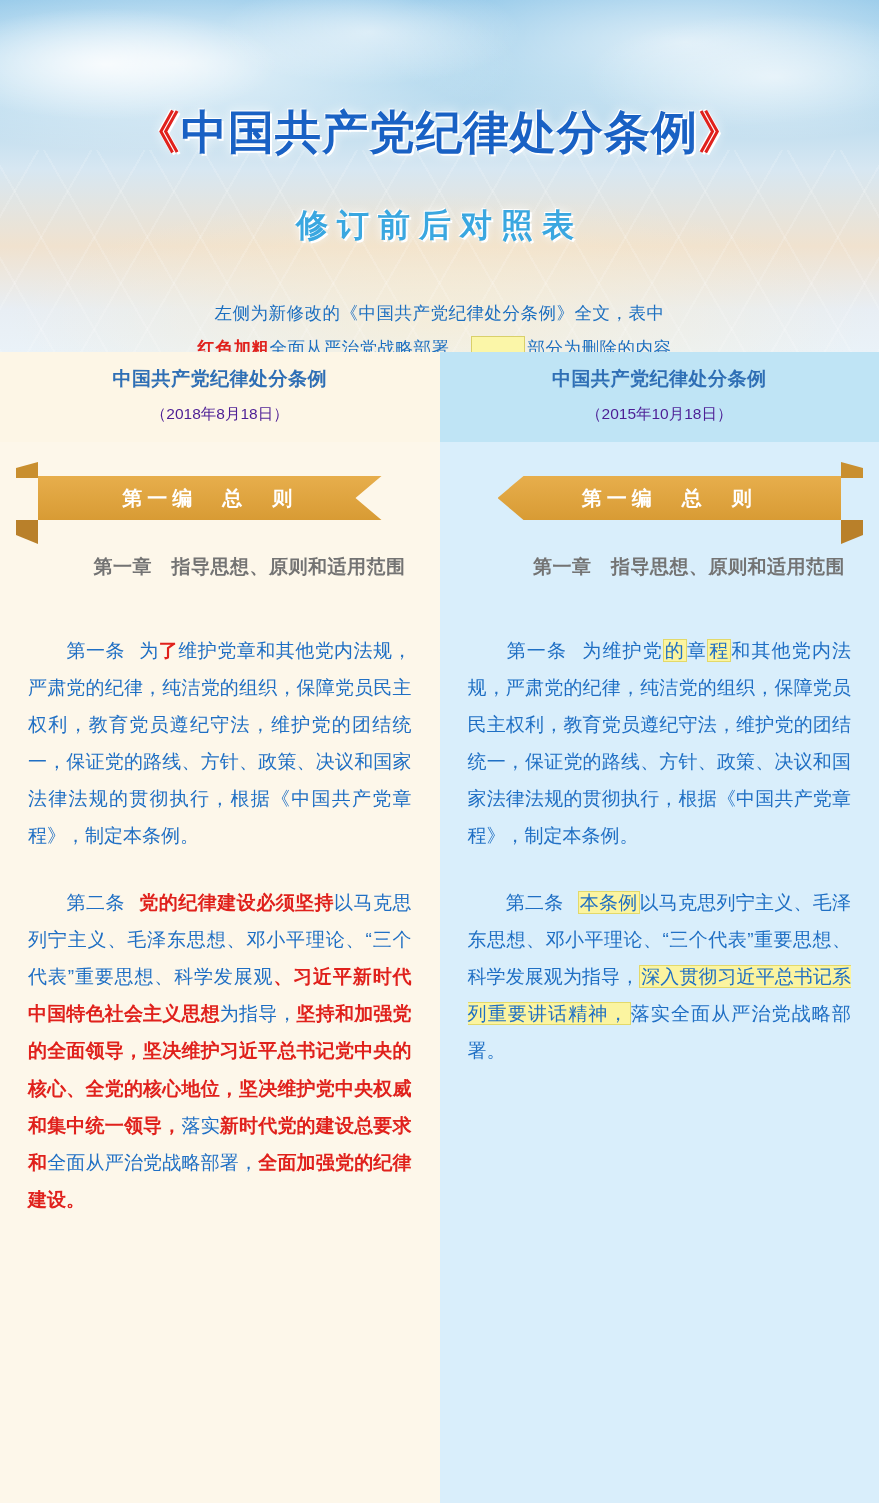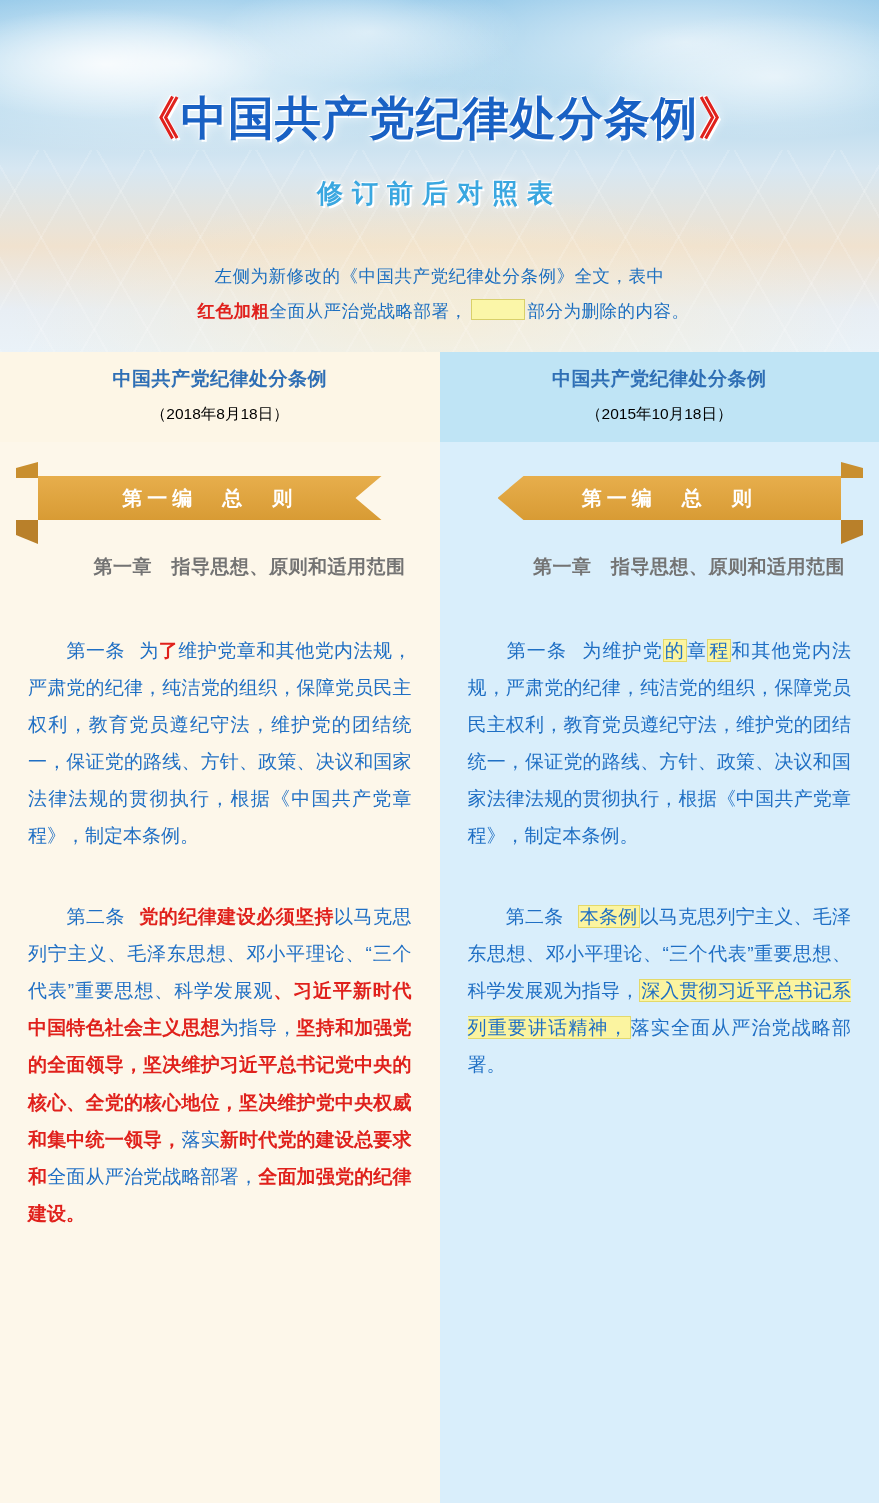--- a/index.html
+++ b/index.html
@@ -51,37 +51,37 @@
       radial-gradient(ellipse 28% 50% at 12% 40%, rgba(255,255,255,0.8), rgba(255,255,255,0) 70%),
       radial-gradient(ellipse 24% 46% at 42% 20%, rgba(255,255,255,0.55), rgba(255,255,255,0) 72%),
       radial-gradient(ellipse 30% 55% at 88% 48%, rgba(255,255,255,0.6), rgba(255,255,255,0) 72%);
   }
   .hero-inner {
     position: relative;
     z-index: 3;
     text-align: center;
   }
   .main-title {
-    margin: 4px;
+    margin: 18px;
     padding-top: 84px;
     font-family: "DejaVu Serif", "Liberation Serif", serif;
     font-size: 46px;
     font-weight: bold;
     color: #1961c4;
     letter-spacing: 1px;
     text-shadow: 2px 2px 0 #ffffff, -1px -1px 0 #ffffff, 0 0 12px rgba(255,255,255,0.9);
   }
   .main-title .brk {
     color: #e0211c;
   }
   .sub-title {
     margin: 0;
     padding-top: 22px;
     font-family: "DejaVu Serif", "Liberation Serif", serif;
-    font-size: 26px;
+    font-size: 32px;
     font-weight: bold;
     letter-spacing: 9px;
     color: #3aa7e0;
     text-shadow: 2px 2px 0 #ffffff, -1px -1px 0 #ffffff, 0 0 10px rgba(255,255,255,0.95);
   }
   .note {
     margin: 0;
     padding-top: 48px;
     font-size: 17.5px;
     color: #1c6fc0;
@@ -125,21 +125,21 @@
     font-size: 19px;
     font-weight: bold;
     color: #2f6fb5;
     letter-spacing: .5px;
   }
   .col-head.left .ch-title { color: #2f6fb5; }
   .col-head.right .ch-title { color: #2f6fb5; }
   .col-head .ch-date {
     margin-top: 12px;
     font-size: 15.5px;
-    color: #000000;
+    color: #4c1d95;
   }
 
   
   .columns {
     display: flex;
     width: 879px;
     height: 1061px;
   }
   .col {
     position: relative;
@@ -213,21 +213,21 @@
     padding: 0 34px;
     font-size: 19px;
     font-weight: bold;
     color: #737373;
     letter-spacing: .5px;
     text-align: right;
   }
 
   .art {
     padding: 0 28px;
-    margin-top: 44px;
+    margin-top: 30px;
     font-size: 19px;
     line-height: 1.95;
     color: #1f6fc4;
     text-align: justify;
     text-justify: inter-ideograph;
   }
   .art.first { margin-top: 52px; }
   .art .indent { display: inline-block; width: 38px; }
   .art .no {
     font-weight: normal;

